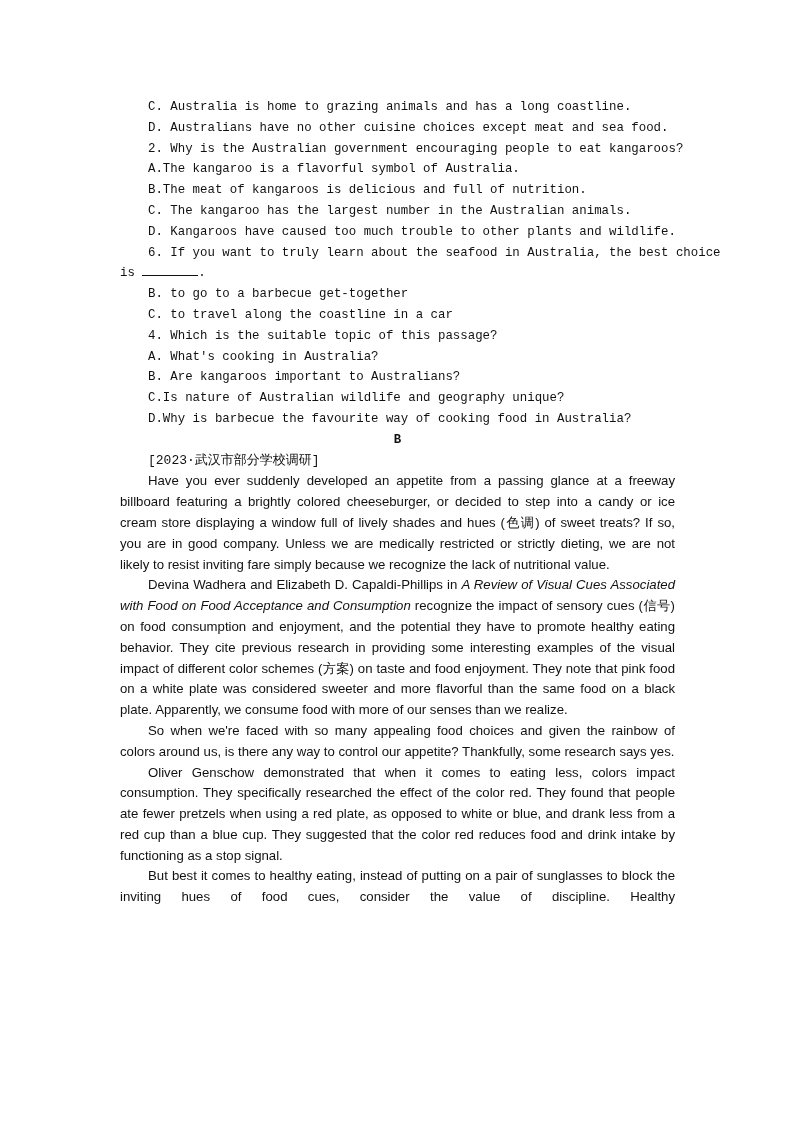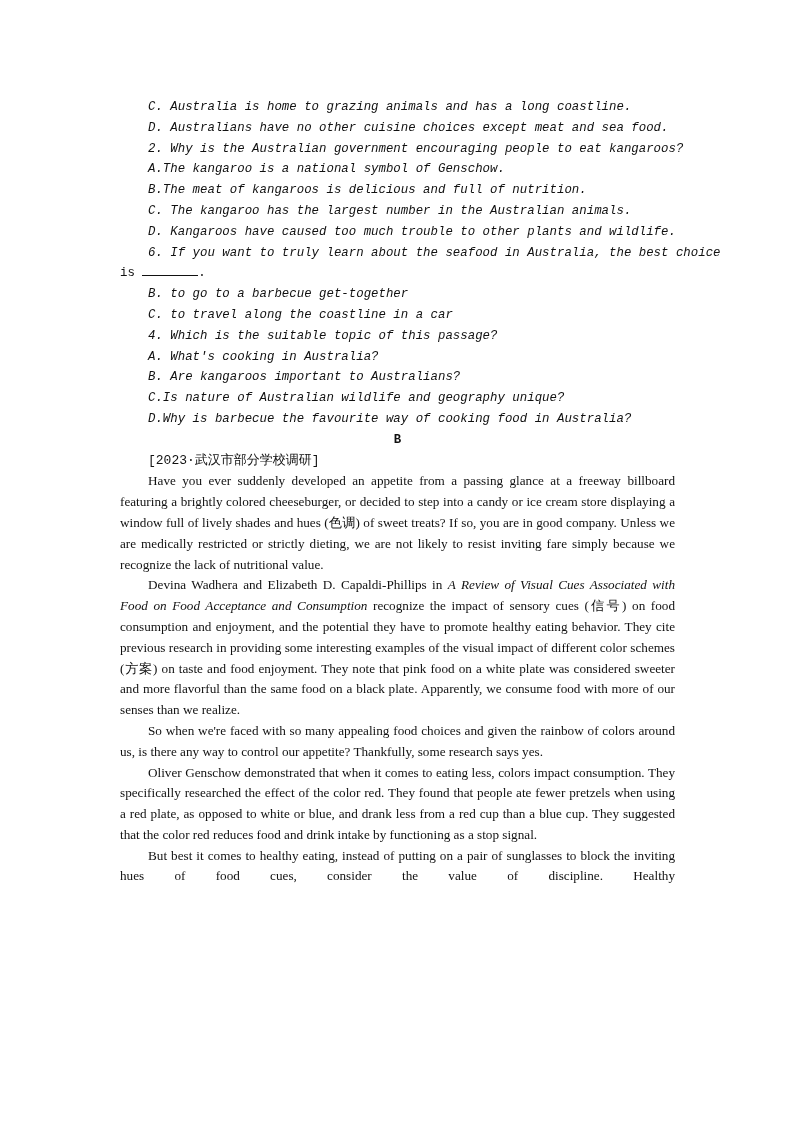--- a/index.html
+++ b/index.html
@@ -7,43 +7,43 @@
   .page { position: absolute; left: 120px; top: 97px; width: 555px; color: #111; }
   .line {
     font-family: "Liberation Mono", "DejaVu Sans Mono", monospace;
     font-size: 12.4px;
     line-height: 20.8px;
     height: 20.8px;
     white-space: pre;
     letter-spacing: 0px;
   }
   .para {
-    font-family: Liberation Serif, serif;
+    font-family: Liberation Sans, sans-serif;
     font-size: 13.2px;
     line-height: 20.8px;
     text-align: justify;
     text-align-last: left;
   }
   .indent { text-indent: 28px; }
-  .opt { padding-left: 28px; font-style: italic; }
+  .opt { padding-left: 28px; }
   .center { text-align: center; font-weight: bold; }
   .src { padding-left: 28px; font-family: Liberation Mono, monospace; font-size: 13px; line-height: 20.8px; }
   .it { font-style: italic; }
   .blank { display: inline-block; width: 56px; border-bottom: 1px solid #111; height: 12px; vertical-align: baseline; }
 </style>
 </head>
 <body>
 
 <div class="page">
 
   <div class="line opt">C. Australia is home to grazing animals and has a long coastline.</div>
   <div class="line opt">D. Australians have no other cuisine choices except meat and sea food.</div>
 
   <div class="line opt">2. Why is the Australian government encouraging people to eat kangaroos?</div>
-  <div class="line opt">A.The kangaroo is a national symbol of Genschow.</div>
+  <div class="line opt">A.The kangaroo is a flavorful symbol of Australia.</div>
   <div class="line opt">B.The meat of kangaroos is delicious and full of nutrition.</div>
   <div class="line opt">C. The kangaroo has the largest number in the Australian animals.</div>
   <div class="line opt">D. Kangaroos have caused too much trouble to other plants and wildlife.</div>
 
   <div class="line opt">6. If you want to truly learn about the seafood in Australia, the best choice</div>
   <div class="line"><span>is</span> <span class="blank"></span><span>.</span></div>
   <div class="line opt">B. to go to a barbecue get-together</div>
   <div class="line opt">C. to travel along the coastline in a car</div>
 
   <div class="line opt">4. Which is the suitable topic of this passage?</div>

